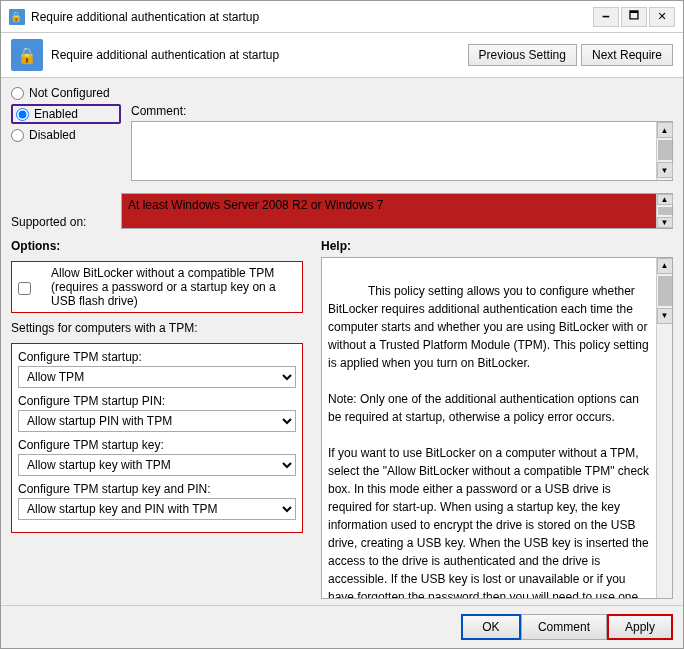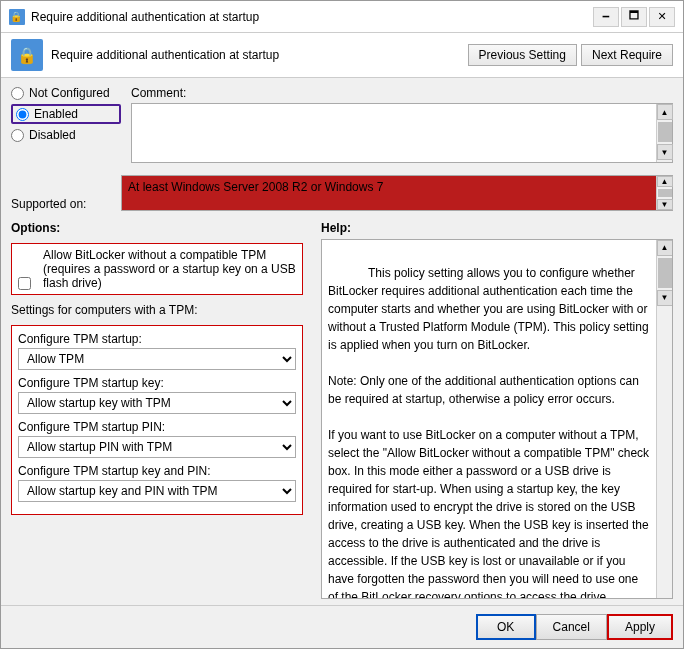--- a/index.html
+++ b/index.html
@@ -139,20 +139,21 @@
     }
 
     .comment-section {
       flex: 1;
       display: flex;
       flex-direction: column;
     }
     .comment-label {
       font-size: 12px;
       margin-bottom: 3px;
+      margin-top: 18px;
     }
     .comment-box {
       flex: 1;
       border: 1px solid #aaa;
       background: white;
       min-height: 60px;
       position: relative;
     }
     .scrollbar-v {
       position: absolute;
@@ -228,22 +229,22 @@
     }
 
     .tpm-option-box {
       border: 1px solid #c00;
       padding: 4px 6px;
       background: white;
       margin-bottom: 4px;
     }
     .tpm-checkbox-row {
       display: flex;
-      align-items: flex-end;
-      gap: 12px;
+      align-items: center;
+      gap: 20px;
       font-size: 12px;
     }
     .tpm-checkbox-row input {
       margin-top: 2px;
     }
 
     .settings-box {
       border: 1px solid #c00;
       padding: 6px;
       background: white;
@@ -424,30 +425,30 @@
         <div class="settings-box">
 
           <div class="dropdown-group">
             <div class="dropdown-label">Configure TPM startup:</div>
             <select class="dropdown-select">
               <option>Allow TPM</option>
             </select>
           </div>
 
           <div class="dropdown-group">
+            <div class="dropdown-label">Configure TPM startup PIN:</div>
+            <select class="dropdown-select">
+              <option>Allow startup PIN with TPM</option>
+            </select>
+          </div>
+
+          <div class="dropdown-group">
             <div class="dropdown-label">Configure TPM startup key:</div>
             <select class="dropdown-select">
               <option>Allow startup key with TPM</option>
-            </select>
-          </div>
-
-          <div class="dropdown-group">
-            <div class="dropdown-label">Configure TPM startup PIN:</div>
-            <select class="dropdown-select">
-              <option>Allow startup PIN with TPM</option>
             </select>
           </div>
 
           <div class="dropdown-group">
             <div class="dropdown-label">Configure TPM startup key and PIN:</div>
             <select class="dropdown-select">
               <option>Allow startup key and PIN with TPM</option>
             </select>
           </div>
         </div>
@@ -473,16 +474,16 @@
             <div class="scroll-arrow">▼</div>
           </div>
         </div>
       </div>
 
     </div>
   </div>
 
   <div class="footer">
     <button class="footer-btn highlighted">OK</button>
-    <button class="footer-btn">Cancel</button>
+    <button class="footer-btn">Comment</button>
     <button class="footer-btn apply-btn">Apply</button>
   </div>
 </div>
 
 </body></html>

